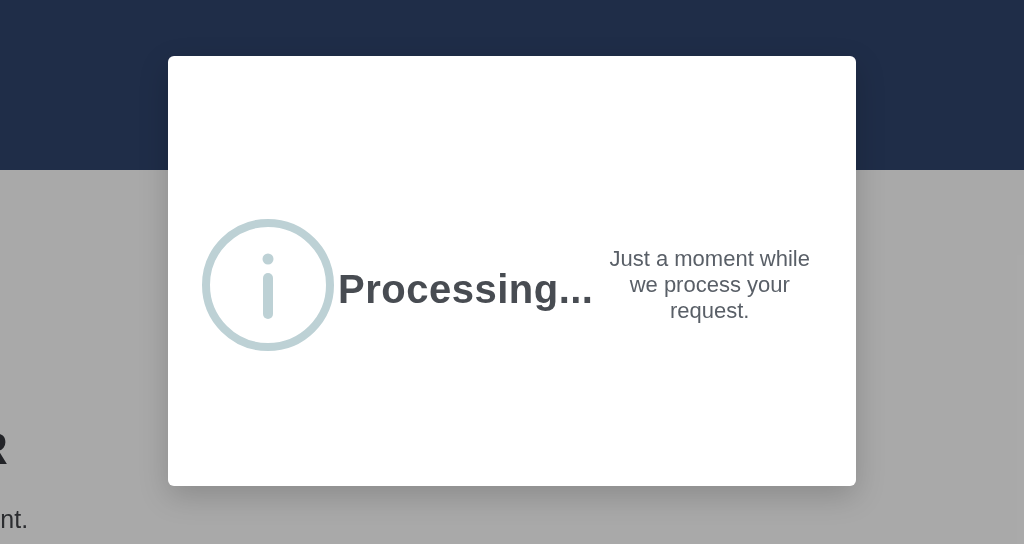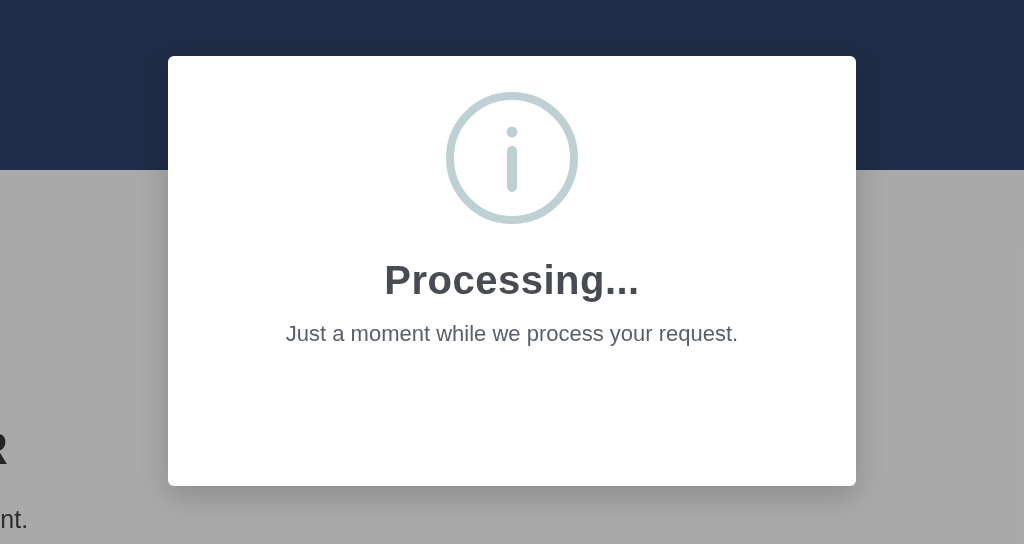--- a/index.html
+++ b/index.html
@@ -12,21 +12,21 @@
     --overlay:rgba(0,0,0,.20);
   }
   *{box-sizing:border-box}
   html,body{margin:0;padding:0;width:1024px;height:544px;font-family:"Helvetica Neue",Helvetica,Arial,sans-serif;overflow:hidden;background:var(--bg)}
   .page{position:relative;width:1024px;height:544px;}
   .header{position:absolute;left:0;right:0;top:0;height:170px;background:var(--header)}
   .content{position:absolute;left:0;right:0;top:170px;bottom:0;padding:34px 0 0 0;}
   .partial-heading{font-size:44px;font-weight:700;color:#2c2e33;position:absolute;top:254px;left:-24px;white-space:nowrap}
   .partial-text{font-size:25px;color:#37393d;position:absolute;top:335px;left:-272px;white-space:nowrap}
   .overlay{position:absolute;inset:0;background:var(--overlay);display:flex;align-items:flex-start;justify-content:center;}
-  .modal{margin-top:56px;width:688px;height:430px;background:#fff;border-radius:6px;box-shadow:0 10px 30px rgba(0,0,0,.18);display:flex;flex-direction:column;align-items:center;padding:28px 30px 0}
+  .modal{margin-top:56px;width:688px;height:430px;background:#fff;border-radius:6px;box-shadow:0 10px 30px rgba(0,0,0,.18);display:flex;flex-direction:row;align-items:center;padding:28px 30px 0}
   .info-icon{margin-top:4px}
   .modal h1{font-size:40px;font-weight:700;color:var(--title);margin:26px 0 18px;letter-spacing:.5px}
   .modal p{font-size:22px;color:var(--text-muted);margin:0;text-align:center}
 </style>
 </head>
 <body>
 
 <div class="page">
   <div class="header"></div>
 

